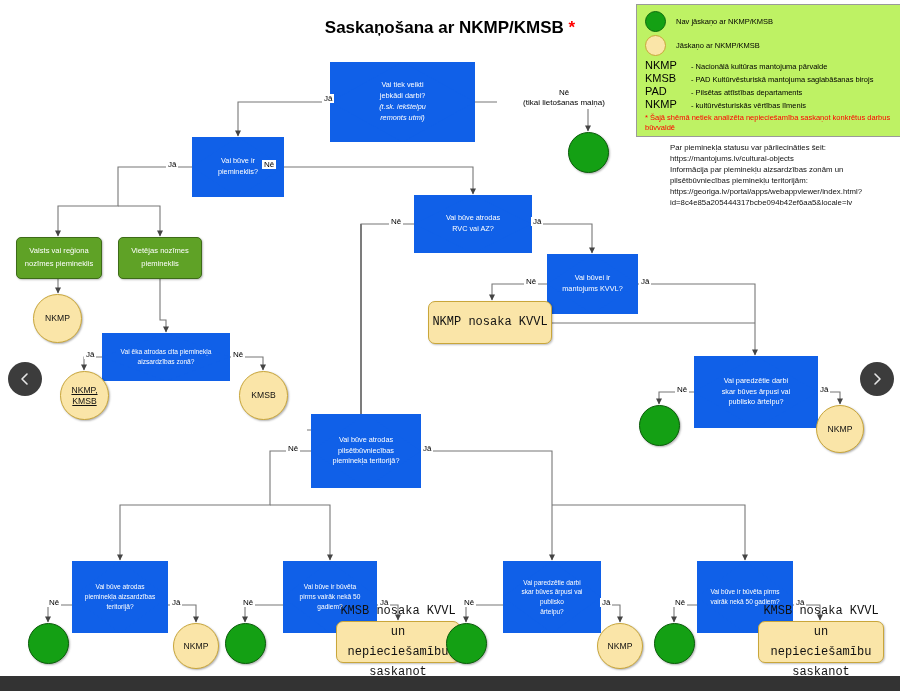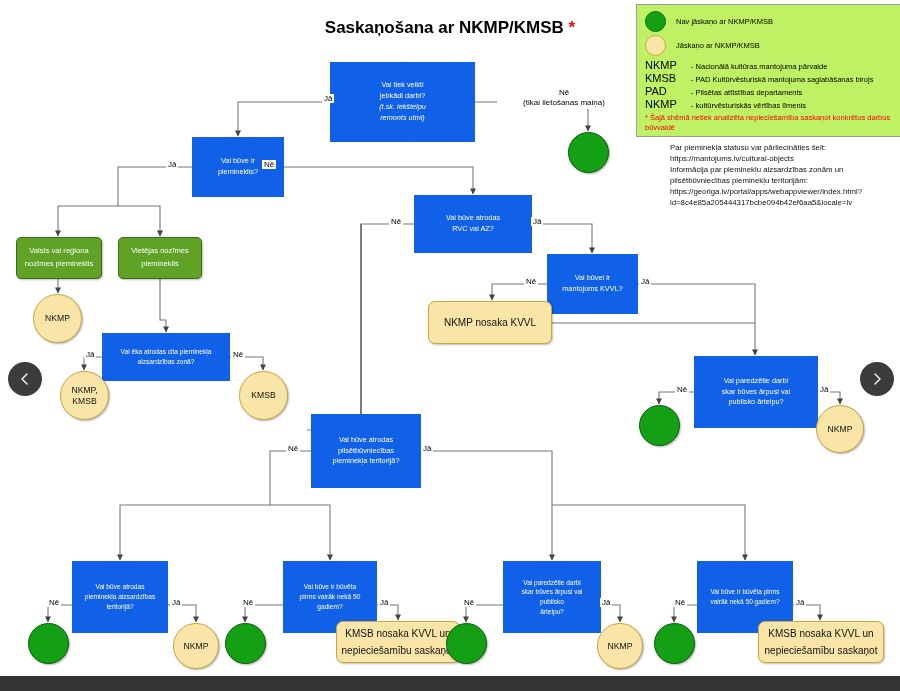--- a/index.html
+++ b/index.html
@@ -43,22 +43,22 @@
                   padding:0 6px;}
   .diamond .dshape{position:absolute;left:0;top:0;width:100%;height:100%;
                    background:#1060e8;
                    clip-path:polygon(50% 0,100% 50%,50% 100%,0 50%);}
 
   .procbox{background:#5fa226;border:1px solid #3d6b18;border-radius:5px;
            color:#ffffff;font-size:7.6px;line-height:1.65;
            box-shadow:1px 1px 2px rgba(0,0,0,.25);}
 
   .yellowbox{background:#fae5a8;border:1px solid #c9a63a;border-radius:7px;
-             color:#111;font-size:10px;line-height:1.7;
-             box-shadow:1px 1px 2px rgba(0,0,0,.25);}
+             color:#111;font-size:12px;line-height:1.7;
+             box-shadow:1px 1px 2px rgba(0,0,0,.25);font-family:Liberation Mono, monospace;}
 
   .circ{border-radius:50%;box-shadow:1px 1px 2px rgba(0,0,0,.3);}
   .circ.green{background:#14a014;border:1px solid #0a5c0a;}
   .circ.yellow{background:#fae5a8;border:1px solid #c9a63a;color:#111;
                font-size:8.6px;line-height:1.25;}
 
   
   .elabel{position:absolute;font-size:8px;background:#fff;padding:0 2px;
           color:#000;white-space:nowrap;}
   .elabel.multiline{background:#fff;text-align:center;line-height:1.3;}
@@ -247,21 +247,21 @@
   <div class="node diamond" style="left:102px;top:333px;width:128px;height:48px;">
     <div class="dshape"></div>
     <div class="dtext" style="font-size:6.6px;">
       <div>Vai ēka  atrodas cita pieminekļa</div>
       <div>aizsardzības zonā?</div>
     </div>
   </div>
   <div class="elabel" style="left:84px;top:350px;">Jā</div>
   <div class="elabel" style="left:231px;top:350px;">Nē</div>
 
-  <div class="node circ yellow" style="left:60px;top:371px;width:49px;height:49px;">
+  <div class="node circ yellow" style="left:60px;top:371px;width:49px;height:49px;text-decoration:underline;">
     <div>
       <div>NKMP,</div>
       <div>KMSB</div>
     </div>
   </div>
 
   <div class="node circ yellow" style="left:239px;top:371px;width:49px;height:49px;">KMSB</div>
 
   <div class="node diamond" style="left:414px;top:195px;width:118px;height:58px;">
     <div class="dshape"></div>

